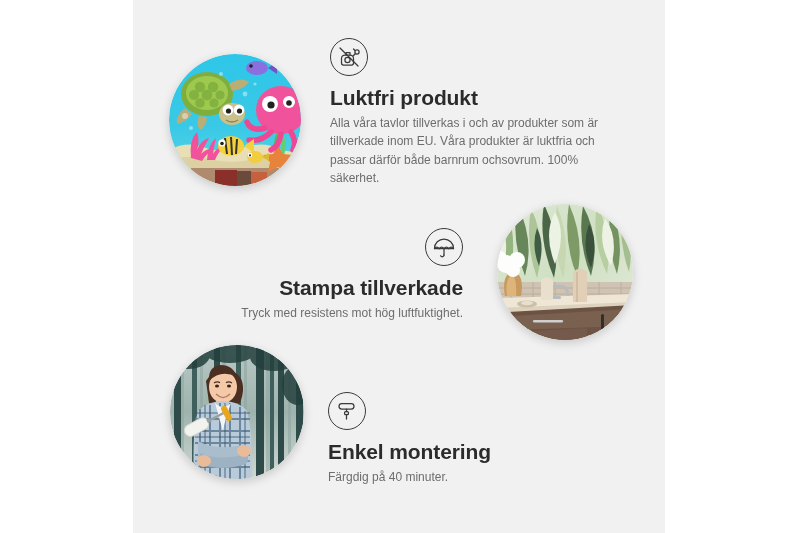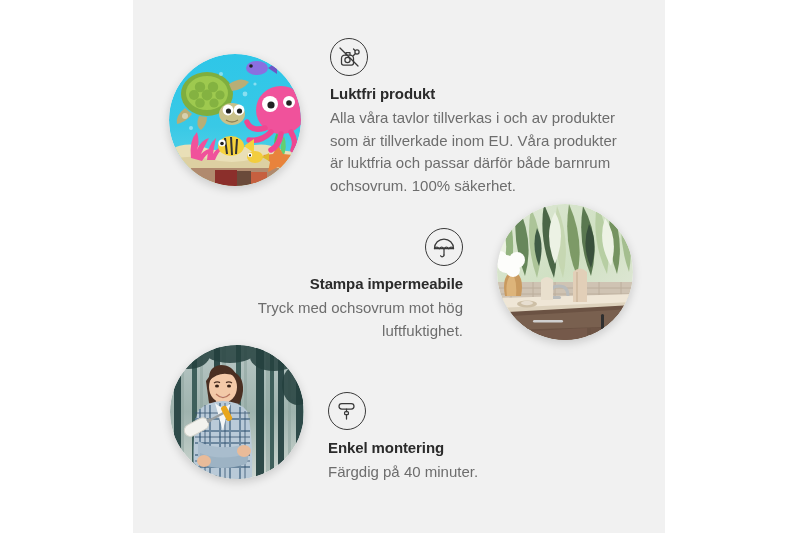--- a/index.html
+++ b/index.html
@@ -27,28 +27,28 @@
     position: absolute;
     border-radius: 50%;
     overflow: hidden;
     box-shadow: 0 3px 10px rgba(0,0,0,0.17);
   }
   .photo svg { display: block; width: 100%; height: 100%; }
 
   
   .feature { position: absolute; }
   .feat-title {
-    font-size: 15px;
+    font-size: 21px;
     font-weight: bold;
     color: #2b2b2b;
     letter-spacing: -0.1px;
     line-height: 1.25;
   }
   .feat-desc {
-    font-size: 15px;
+    font-size: 12px;
     color: #6d6d6d;
     line-height: 1.52;
     margin-top: 3px;
   }
 
   
   .icon-circle {
     width: 38px; height: 38px;
     border: 1.4px solid #3a3a3a;
     border-radius: 50%;
@@ -392,22 +392,22 @@
       <svg width="24" height="24" viewBox="0 0 24 24" fill="none" stroke="#3a3a3a" stroke-width="1.25" stroke-linecap="round" stroke-linejoin="round">
         <path d="M2.5 13.5a9.5 9.5 0 0 1 19 0z"></path>
         <path d="M2.5 13.5q2.4-3 4.75 0"></path>
         <path d="M7.25 13.5q2.4-3 4.75 0"></path>
         <path d="M12 13.5q2.4-3 4.75 0"></path>
         <path d="M16.75 13.5q2.4-3 4.75 0"></path>
         <path d="M12 13.5V20"></path>
         <path d="M12 20a1.8 1.8 0 0 1-3.4.8"></path>
       </svg>
     </div>
-    <div class="feat-title">Stampa impermeabile</div>
-    <div class="feat-desc">Tryck med ochsovrum mot hög luftfuktighet.</div>
+    <div class="feat-title">Stampa tillverkade</div>
+    <div class="feat-desc">Tryck med resistens mot hög luftfuktighet.</div>
   </div>
 
   <div class="feature" id="feature-mount">
     <div class="icon-circle">
       <svg width="24" height="24" viewBox="0 0 24 24" fill="none" stroke="#3a3a3a" stroke-width="1.25" stroke-linecap="round" stroke-linejoin="round">
         <rect x="4" y="4.5" width="15" height="5.5" rx="2.75"></rect>
         <path d="M11.5 10v2.5"></path>
         <rect x="9.6" y="12.5" width="3.8" height="3.2" rx="1"></rect>
         <path d="M11.5 15.7V20"></path>
       </svg>

